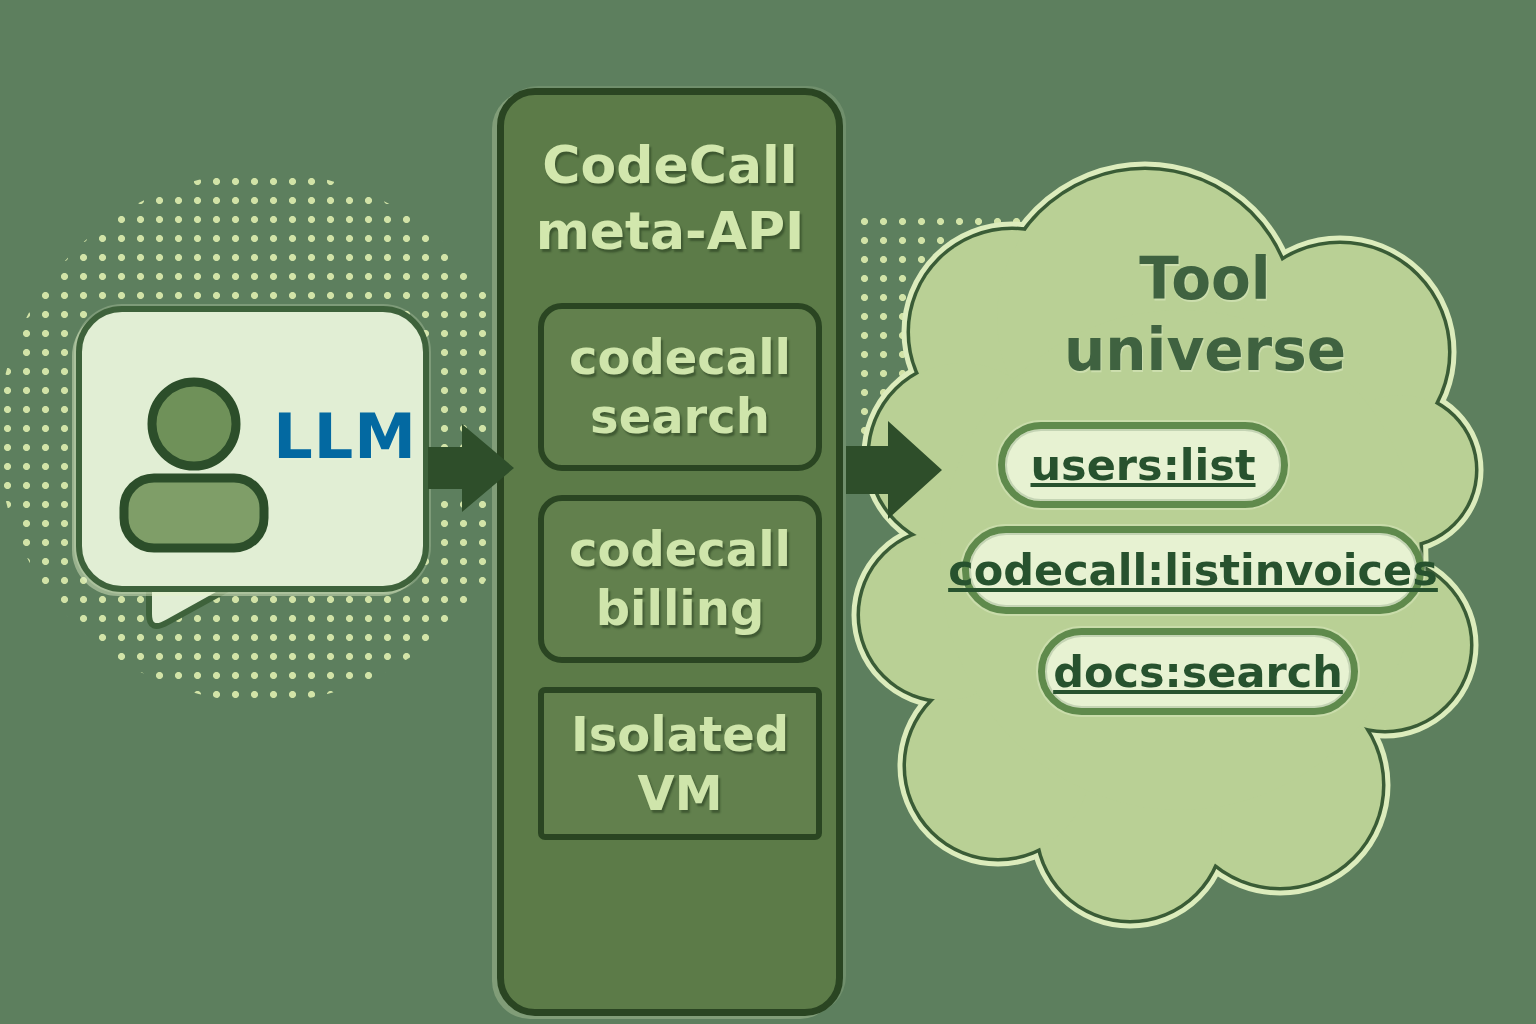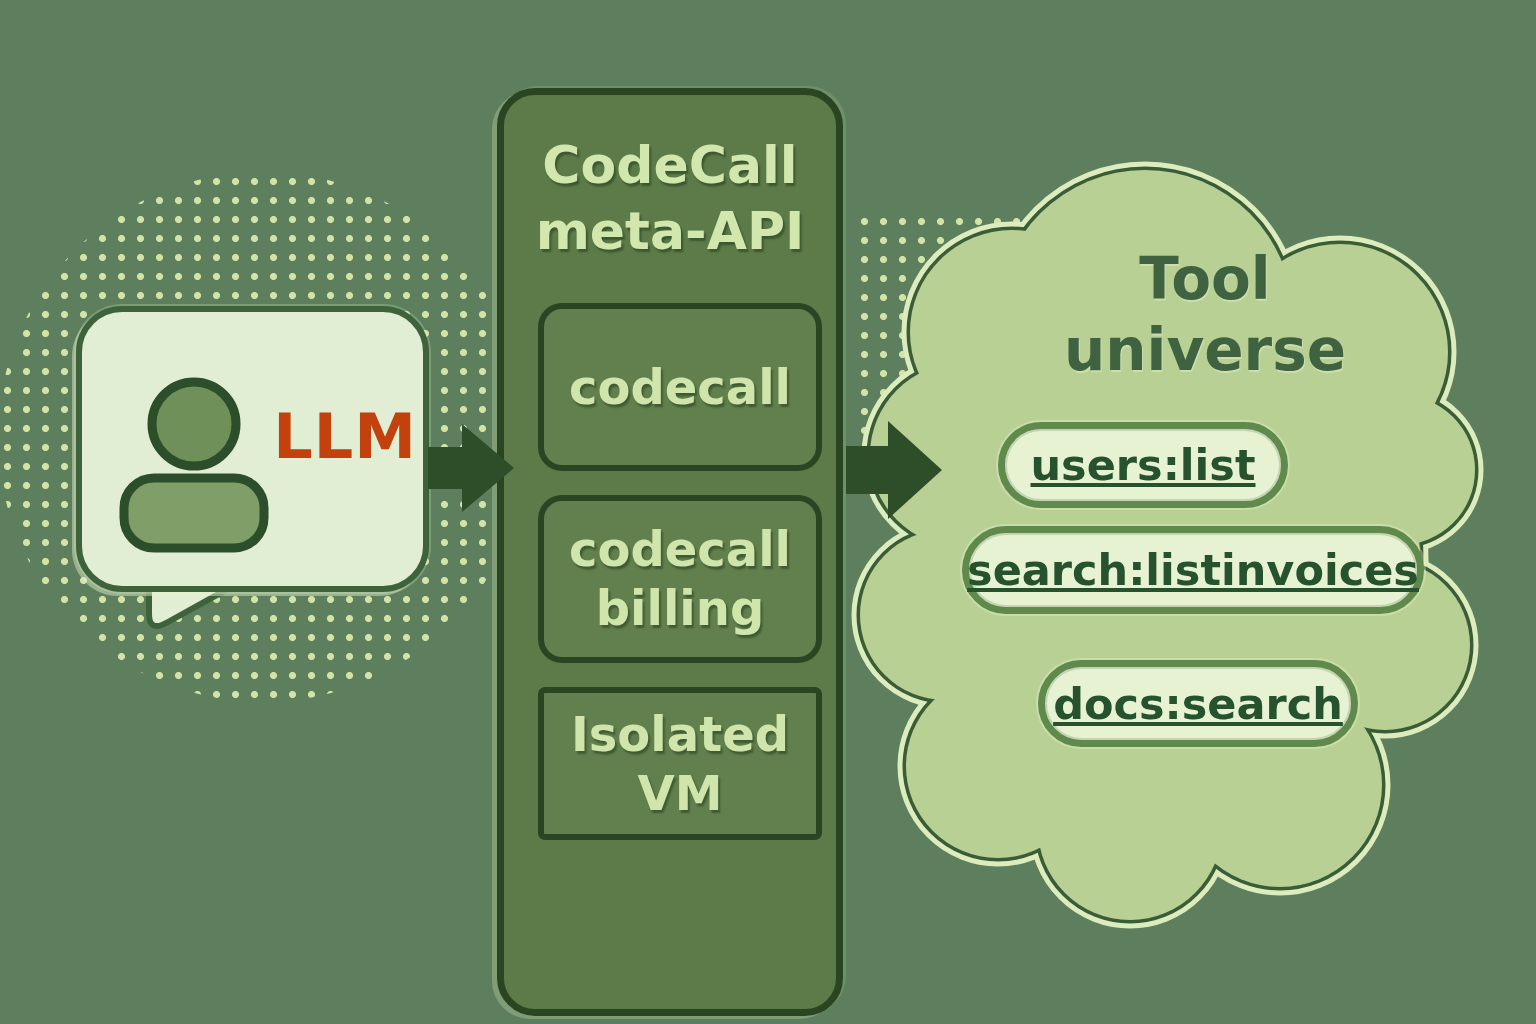--- a/index.html
+++ b/index.html
@@ -19,21 +19,21 @@
   .svg-cloud{z-index:2;}
   .svg-tail{z-index:3;}
   .svg-arrows{z-index:6;}
 
   
   .bubble{position:absolute;z-index:4;left:76px;top:306px;width:353px;height:286px;
           box-sizing:border-box;background:#e1eed4;border:6px solid #3e623b;border-radius:46px;
           box-shadow:-4px 4px 0 rgba(228,241,202,.45), 0 0 0 2px rgba(228,241,202,.25);}
   .person-svg{position:absolute;left:30px;top:58px;width:200px;height:188px;}
   .llm-label{position:absolute;left:178px;top:88px;width:170px;text-align:center;
-             font-size:62px;font-weight:bold;color:#c2410c;letter-spacing:1px;
+             font-size:62px;font-weight:bold;color:#0369a1;letter-spacing:1px;
              text-shadow:1px 2px 0 rgba(238,246,218,.35);}
 
   
   .panel{position:absolute;z-index:4;left:497px;top:88px;width:346px;height:928px;
          box-sizing:border-box;background:#5c7b48;border:7px solid #2a4522;border-radius:38px;
          box-shadow:-5px 3px 0 rgba(222,236,190,.28), 3px -2px 0 rgba(222,236,190,.15);}
   .panel-title{position:absolute;left:0;top:38px;width:100%;text-align:center;
                font-size:52px;font-weight:bold;color:#d2e7ad;line-height:1.26;
                text-shadow:2px 3px 2px rgba(25,45,20,.45);}
   .panel-title span{display:block;}
@@ -52,21 +52,21 @@
   .tool-title{position:absolute;left:1000px;top:244px;width:410px;text-align:center;
               font-size:58px;font-weight:bold;color:#3f6240;line-height:1.22;
               text-shadow:1px 2px 0 rgba(233,243,210,.4);}
   .tool-title span{display:block;}
   .pill{position:absolute;box-sizing:border-box;background:#e7f2d2;border:7px solid #5f8a4c;
         border-radius:60px;display:flex;align-items:center;justify-content:center;
         font-size:43px;font-weight:bold;color:#27522e;
         box-shadow:inset 0 0 0 2px rgba(40,80,45,.18), 0 0 0 2px rgba(233,243,210,.35);text-decoration:underline;}
   .pill-1{left:998px;top:422px;width:290px;height:86px;}
   .pill-2{left:962px;top:526px;width:462px;height:88px;}
-  .pill-3{left:1038px;top:628px;width:320px;height:87px;margin-top:32px;}
+  .pill-3{left:1038px;top:628px;width:320px;height:87px;}
 </style>
 </head>
 <body>
 
 <div class="stage">
 
   <div class="dots dots-circle"></div>
   <div class="dots dots-tr"></div>
   <div class="dots dots-br"></div>
 
@@ -103,20 +103,21 @@
     <div class="llm-label">LLM</div>
   </div>
 
   <div class="panel">
     <div class="panel-title">
       <span>CodeCall</span>
       <span>meta-API</span>
     </div>
     <div class="api-box box-1">
       <span>codecall</span>
+      <span>search</span>
     </div>
     <div class="api-box box-2">
       <span>codecall</span>
       <span>billing</span>
     </div>
     <div class="api-box box-3">
       <span>Isolated</span>
       <span>VM</span>
     </div>
   </div>
@@ -125,17 +126,17 @@
     <polygon points="428,447 462,447 462,424 514,468 462,512 462,489 428,489" fill="#2e4e2a"></polygon>
     <polygon points="846,446 888,446 888,421 942,470 888,519 888,494 846,494" fill="#2e4e2a"></polygon>
   </svg>
 
   <div class="cloud-content">
     <div class="tool-title">
       <span>Tool</span>
       <span>universe</span>
     </div>
     <div class="pill pill-1">users:list</div>
-    <div class="pill pill-2">search:listinvoices</div>
+    <div class="pill pill-2">codecall:listinvoices</div>
     <div class="pill pill-3">docs:search</div>
   </div>
 
 </div>
 
 </body></html>

